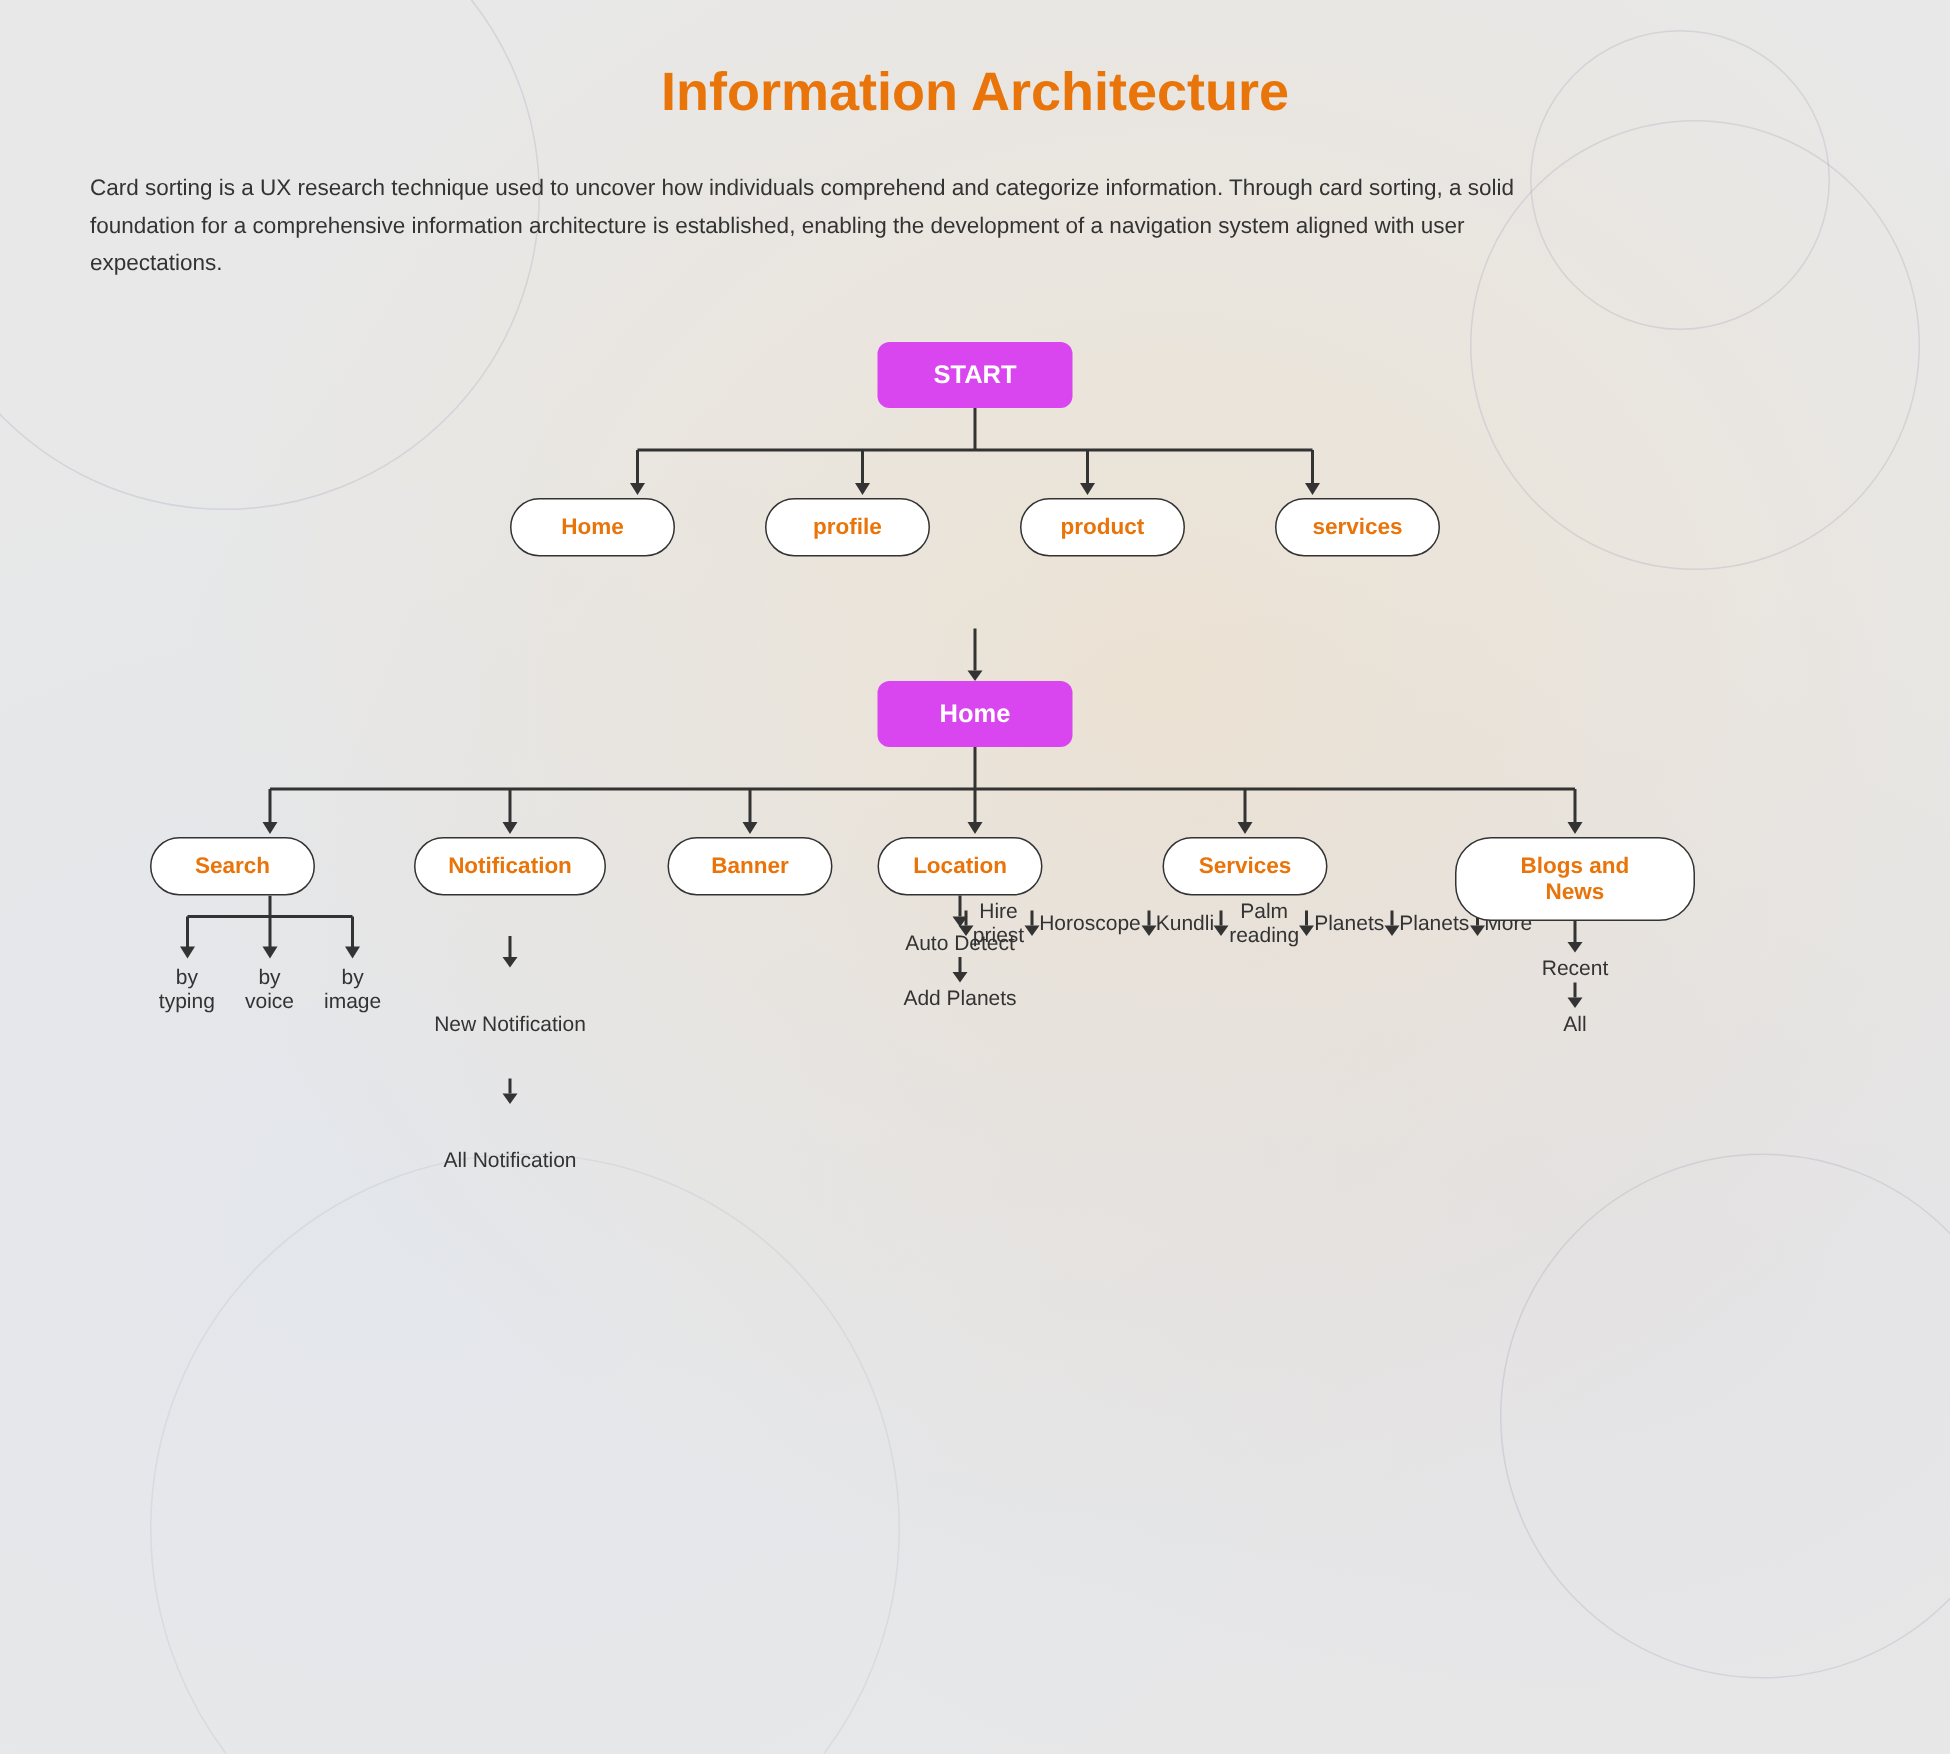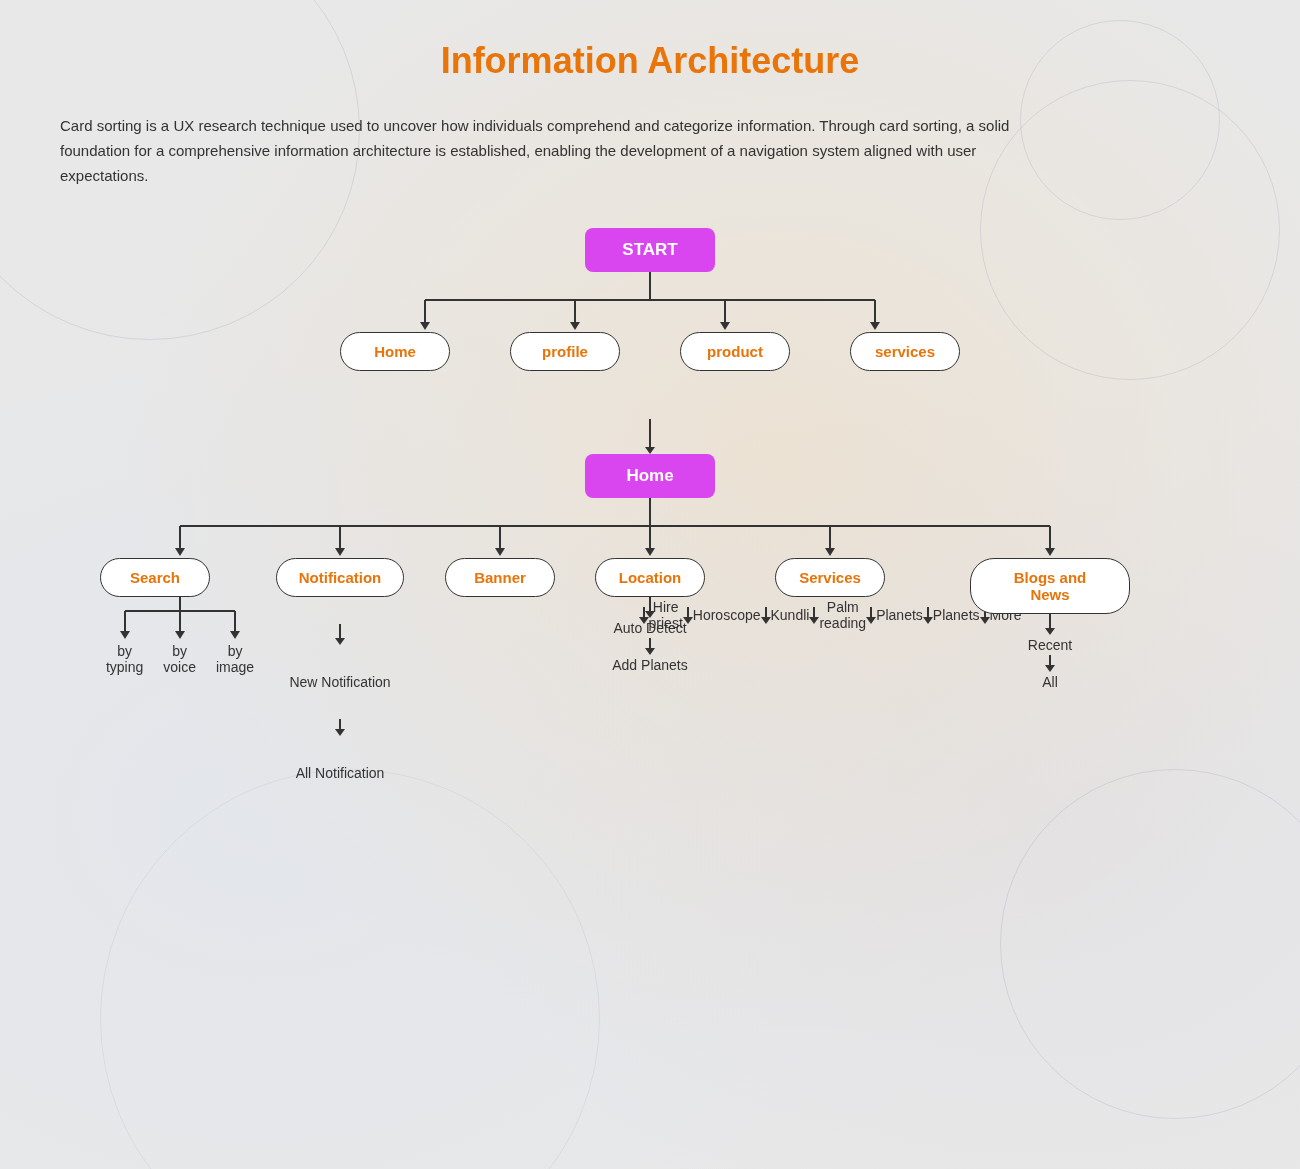--- a/index.html
+++ b/index.html
@@ -270,21 +270,21 @@
           <div class="v-line" style="height:10px;"></div>
           <div class="arrow-tip"></div>
         </div>
         <div class="node-plain">All Notification</div>
       </div>
 
       <div style="position:absolute; left:320px; width:160px; display:flex; flex-direction:column; align-items:center;">
         <div class="node-orange">Banner</div>
       </div>
 
-      <div style="position:absolute; left:470px; width:160px; display:flex; flex-direction:column; align-items:center;">
+      <div style="position:absolute; left:460px; width:160px; display:flex; flex-direction:column; align-items:center;">
         <div class="node-orange">Location</div>
         <div class="arrow-down">
           <div class="v-line" style="height:14px;"></div>
           <div class="arrow-tip"></div>
         </div>
         <div class="node-plain">Auto Detect</div>
         <div class="arrow-down">
           <div class="v-line" style="height:10px;"></div>
           <div class="arrow-tip"></div>
         </div>

